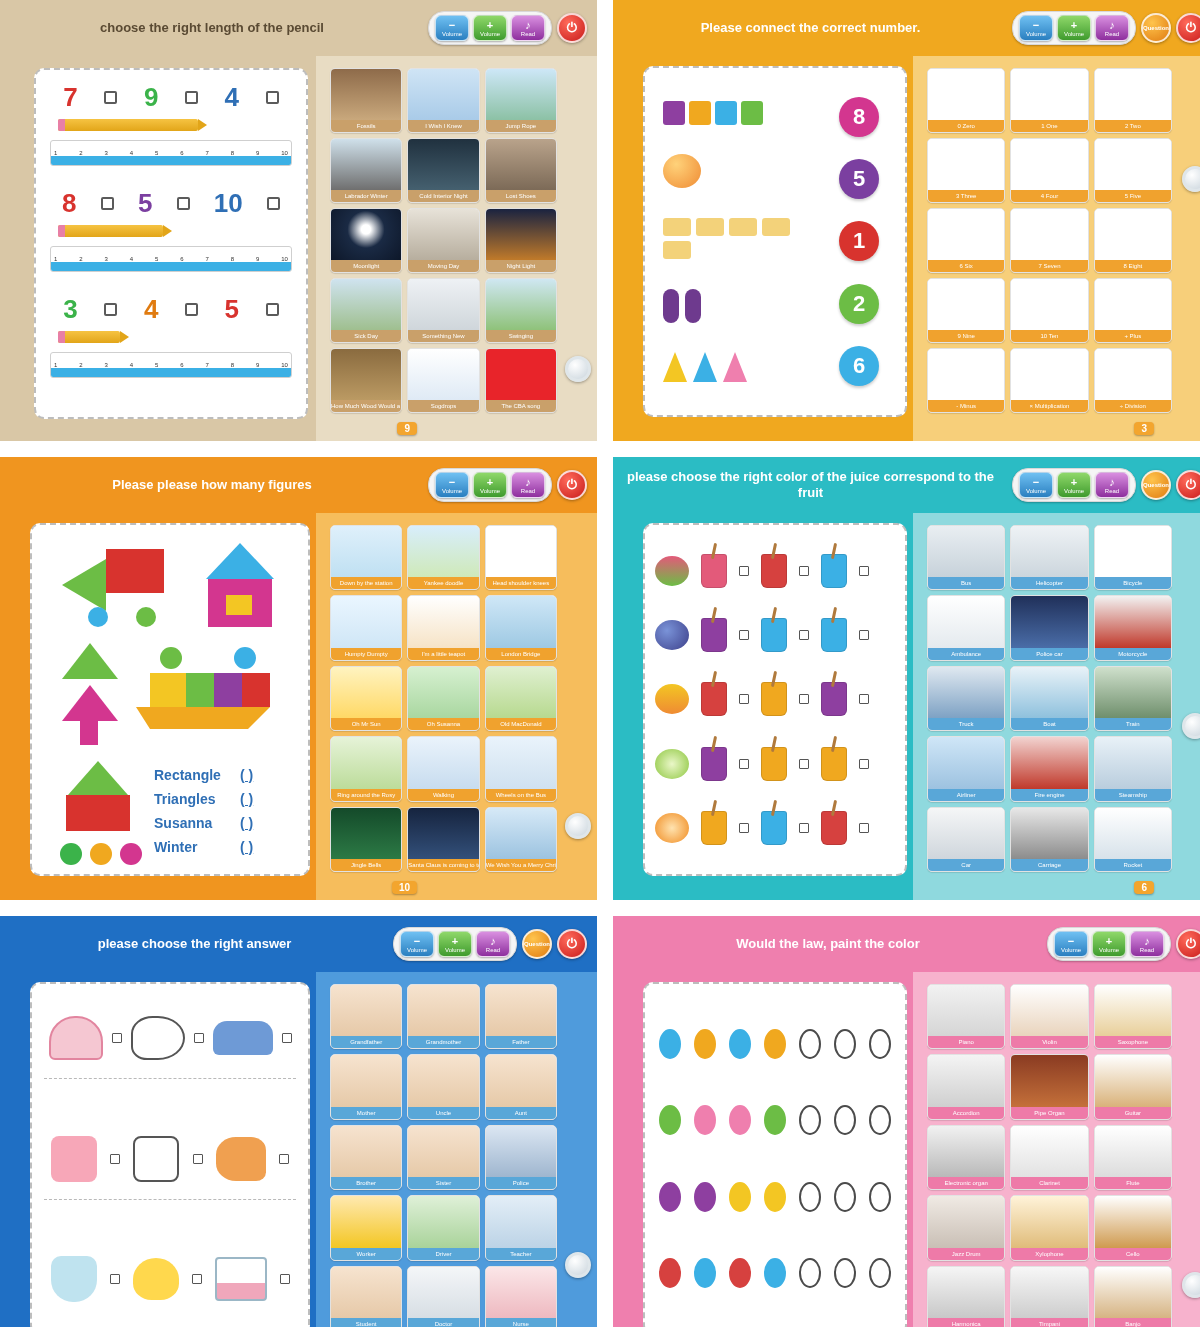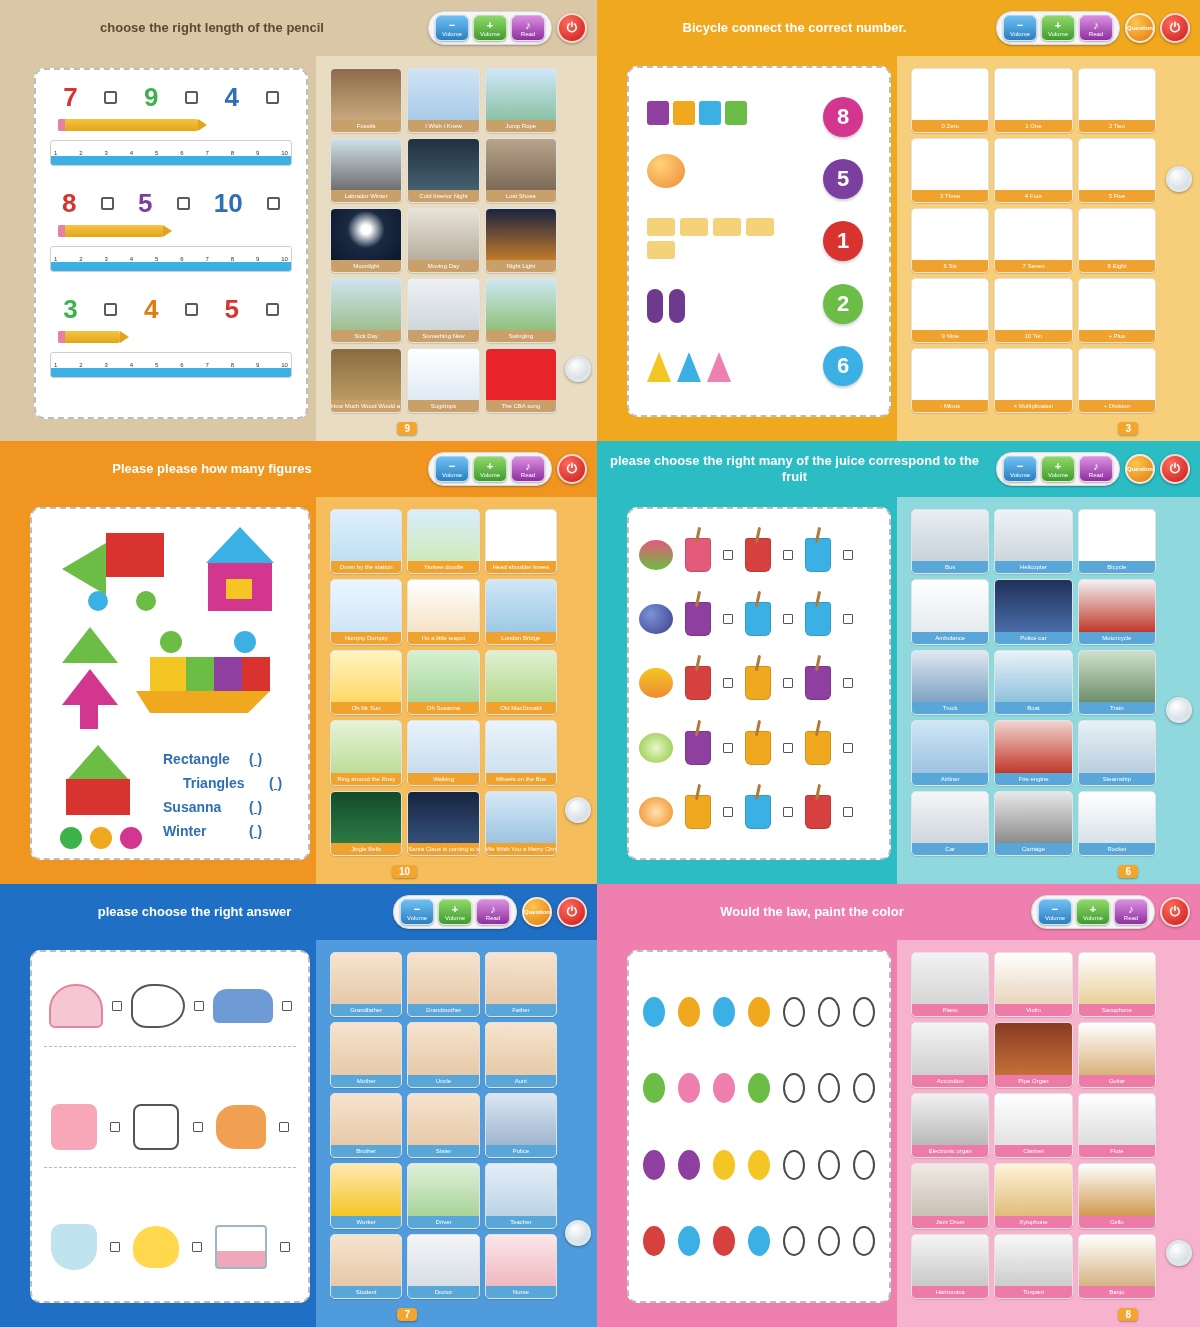--- a/index.html
+++ b/index.html
@@ -3,21 +3,21 @@
 <meta charset="utf-8">
 <style>
   * { box-sizing: border-box; }
   html, body { margin:0; padding:0; }
   body {
     width:1200px; height:1327px;
     font-family:"Liberation Sans", sans-serif;
     background:#fff;
   }
   .sheet { position:relative; width:1200px; height:1327px; display:grid;
-           grid-template-columns:597px 603px; grid-template-rows:441px 443px 443px; }
+           grid-template-columns:597px 603px; grid-template-rows:441px 443px 443px;gap:16px; }
 
   .page { position:relative; overflow:hidden; display:flex; flex-direction:column; }
 
   
   .phead { display:flex; align-items:center; height:56px; flex:0 0 56px; }
   .ptitle { flex:1 1 auto; text-align:center; font-size:13px; color:#fff; font-weight:bold;
             line-height:1.25; padding:0 8px; }
   .ctrls { flex:0 0 auto; display:flex; align-items:center; gap:5px; padding:0 10px 0 4px; }
   .pill { width:34px; height:26px; border-radius:6px; display:flex; flex-direction:column;
           align-items:center; justify-content:center; color:#fff; font-size:6px; line-height:1;
@@ -285,21 +285,21 @@
             </div>
         </div>
         <div class="knob" style="right:6px;top:300px;"></div>
         <div class="pnum" style="left:auto;right:180px;transform:none;">9</div>
       </div>
     </div>
   </div>
 
   <div class="page" style="background:#f0a81f;">
     <div class="phead">
-      <div class="ptitle">Bicycle connect the correct number.</div>
+      <div class="ptitle">Please connect the correct number.</div>
       <div class="ctrls">
         <div class="ctrl-group">
           <div class="pill vol-down">
               <span class="sym">−</span>
               <span>Volume</span>
             </div>
           <div class="pill vol-up">
               <span class="sym">+</span>
               <span>Volume</span>
             </div>
@@ -481,23 +481,23 @@
             <div style="position:absolute;left:0;top:60px;width:120px;height:0;border-top:22px solid #f0a81f;border-right:22px solid transparent;"></div>
           </div>
 
           <div style="position:absolute;left:28px;top:236px;">
             <div style="position:absolute;left:8px;top:0;width:0;height:0;border-left:30px solid transparent;border-right:30px solid transparent;border-bottom:34px solid #6cbd45;"></div>
             <div style="position:absolute;left:6px;top:34px;width:64px;height:36px;background:#d8332e;"></div>
             <div style="position:absolute;left:0;top:82px;width:22px;height:22px;border-radius:50%;background:#3bb34a;"></div>
             <div style="position:absolute;left:30px;top:82px;width:22px;height:22px;border-radius:50%;background:#f0a81f;"></div>
             <div style="position:absolute;left:60px;top:82px;width:22px;height:22px;border-radius:50%;background:#d3368f;"></div>
           </div>
-          <div class="shplist" style="position:absolute;left:131px;top:238px;text-decoration:underline;">
+          <div class="shplist" style="position:absolute;left:122px;top:238px;text-decoration:underline;">
             <div><span style="display:inline-block;width:86px;">Rectangle</span><span class="paren">(    )</span></div>
-            <div><span style="display:inline-block;width:86px;margin-left:20px;">Triangles</span><span class="paren">(    )</span></div>
+            <div><span style="display:inline-block;width:86px;">Triangles</span><span class="paren">(    )</span></div>
             <div><span style="display:inline-block;width:86px;">Susanna</span><span class="paren">(    )</span></div>
             <div><span style="display:inline-block;width:86px;">Winter</span><span class="paren">(    )</span></div>
           </div>
         </div>
       </div>
       <div class="right" style="flex:1 1 auto;background:#f6bd5c;">
         <div class="tilegrid" style="grid-template-columns:repeat(3,1fr);grid-template-rows:repeat(5,1fr);inset:12px 40px 28px 14px;">
           <div class="tile">
               <div class="art" style="background:linear-gradient(#dff0fb,#bfe0f2);"></div>
               <div class="cap cap-orange">Down by the station</div>
@@ -560,21 +560,21 @@
             </div>
         </div>
         <div class="knob" style="right:6px;top:300px;"></div>
         <div class="pnum" style="left:auto;right:180px;transform:none;">10</div>
       </div>
     </div>
   </div>
 
   <div class="page" style="background:#2bbcc4;">
     <div class="phead">
-      <div class="ptitle">please choose the right many of the juice correspond to the fruit</div>
+      <div class="ptitle">please choose the right color of the juice correspond to the fruit</div>
       <div class="ctrls">
         <div class="ctrl-group">
           <div class="pill vol-down">
               <span class="sym">−</span>
               <span>Volume</span>
             </div>
           <div class="pill vol-up">
               <span class="sym">+</span>
               <span>Volume</span>
             </div>

